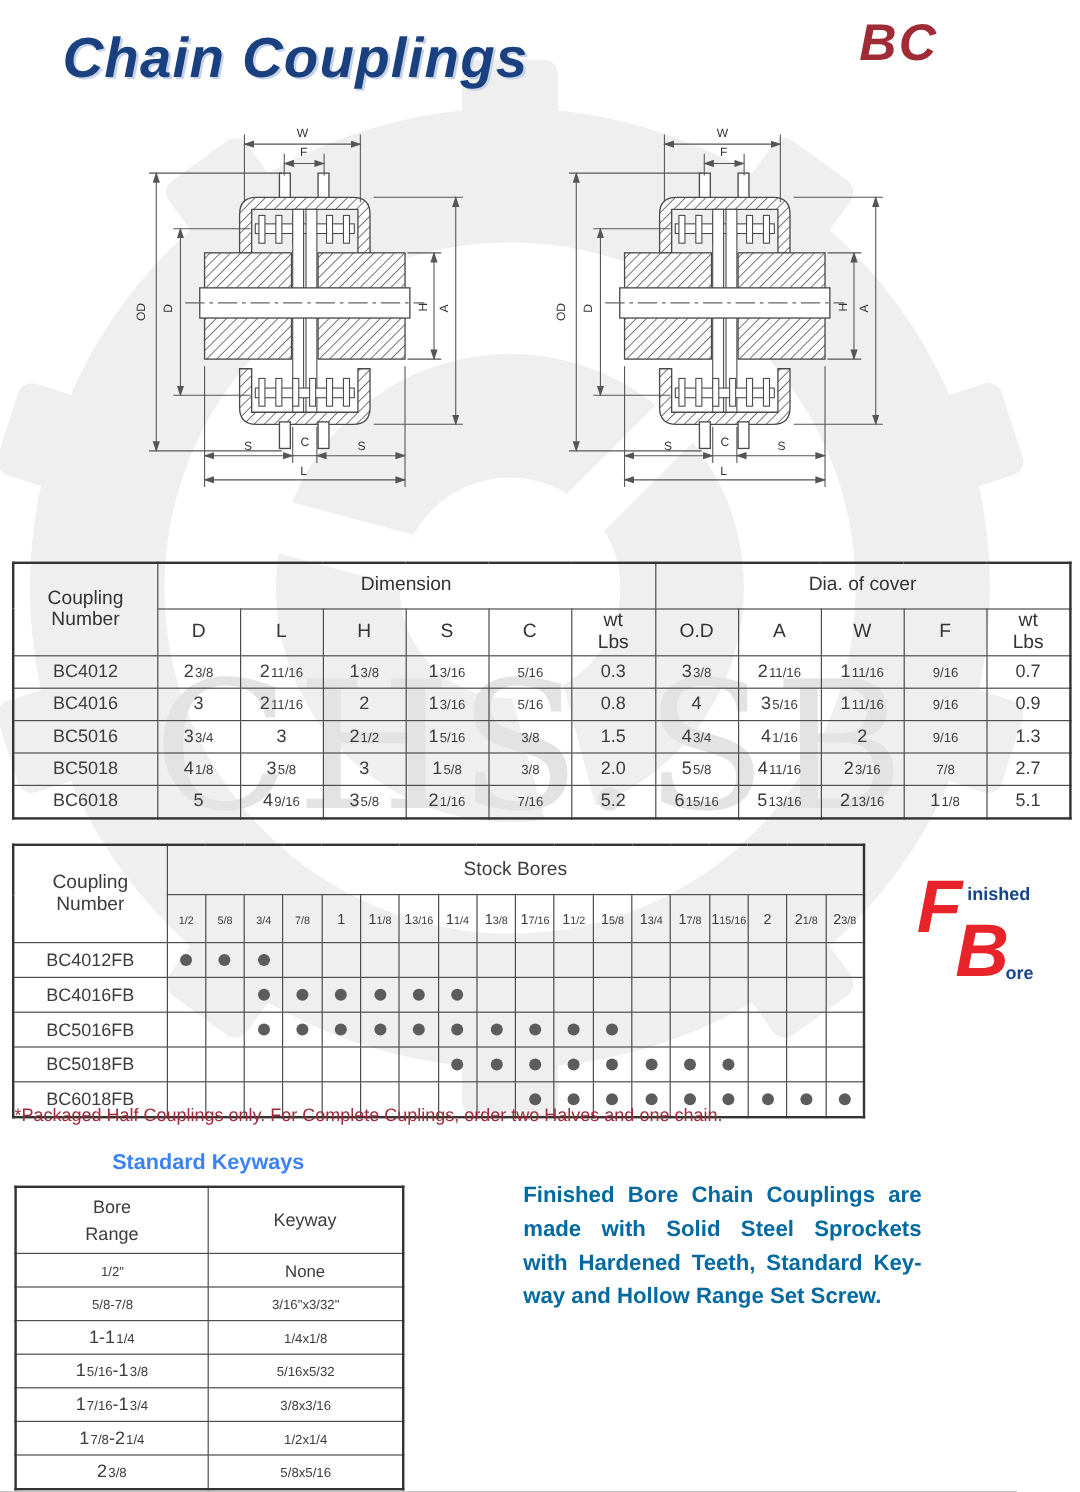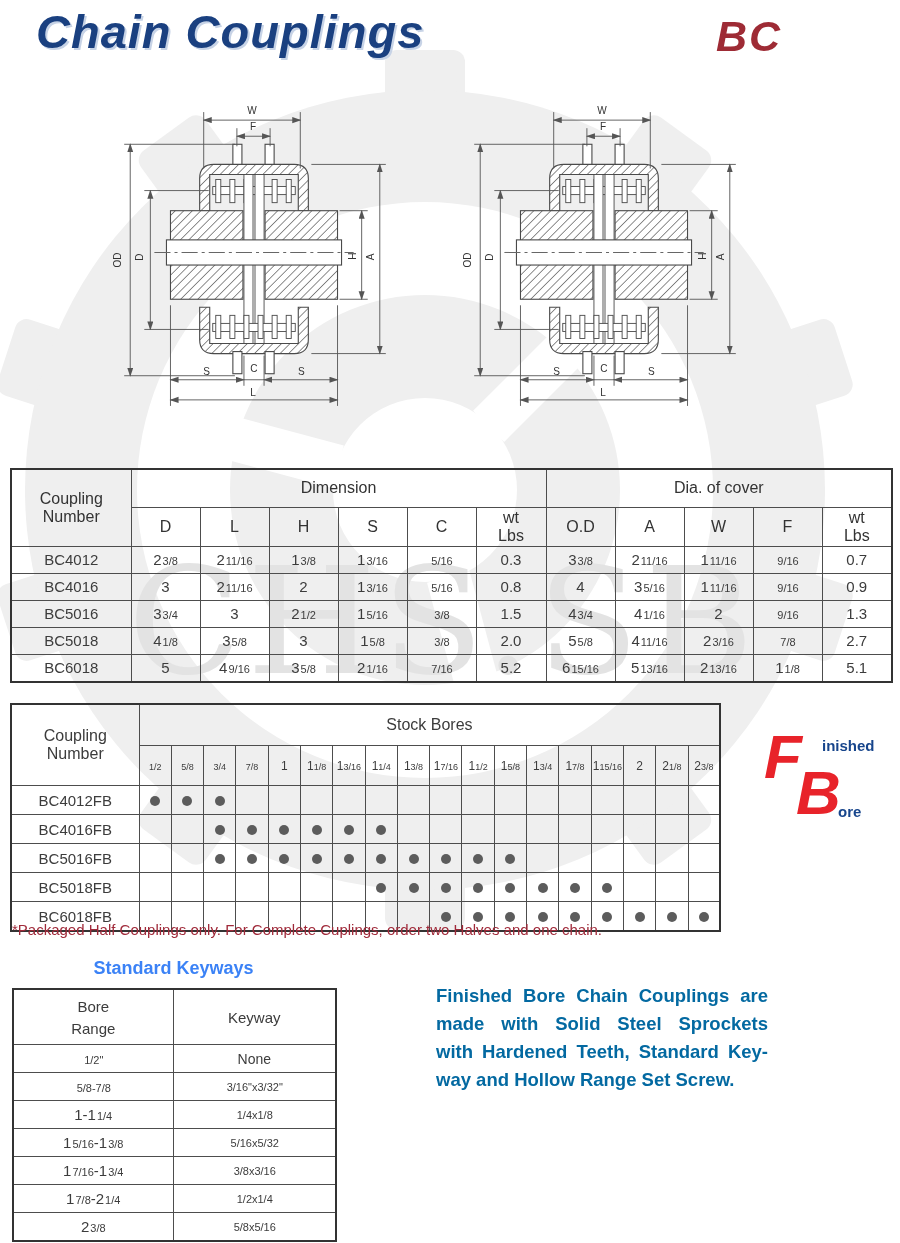--- a/index.html
+++ b/index.html
@@ -3,21 +3,21 @@
 <meta charset="utf-8">
 <style>
   html,body{margin:0;padding:0;background:#9a9a9a;}
   .page{position:relative;width:900px;height:1243px;background:#ffffff;overflow:hidden;
         font-family:"Liberation Sans",sans-serif;color:#3c3c3c;margin:0 auto;}
   .layer-wm{position:absolute;inset:0;z-index:0;}
   .wm-text{position:absolute;left:128px;top:548px;font-family:"DejaVu Serif",serif;
            font-size:148px;font-weight:normal;color:#e3e3e3;letter-spacing:6px;line-height:1;}
   .content{position:absolute;inset:0;z-index:1;}
 
-  .title{position:absolute;left:36px;top:4px;margin:0;font-size:47px;font-weight:bold;font-style:italic;
+  .title{position:absolute;left:36px;top:4px;margin:16px;font-size:47px;font-weight:bold;font-style:italic;
          color:#1a4080;letter-spacing:1px;text-shadow:2px 2px 0 #c7d3e6;}
   .code{position:absolute;left:716px;top:12px;font-size:43px;font-weight:bold;font-style:italic;
         color:#9e2b35;letter-spacing:2px;}
 
   .diagram{position:absolute;width:292px;height:322px;}
   .diagram svg{width:100%;height:100%;}
   .diagram-left{left:108px;top:98px;}
   .diagram-right{left:458px;top:98px;}
   .dim-label{font-size:10px;fill:#333;font-family:"Liberation Sans",sans-serif;}
 
@@ -46,21 +46,21 @@
   #bores-table .bore-h .frac{font-size:9px;margin-left:0;}
   #bores-table td{height:28px;}
   .dot{display:inline-block;width:10px;height:10px;border-radius:50%;background:#5c5c5c;vertical-align:middle;}
 
   .fb-logo{position:absolute;left:758px;top:726px;width:140px;height:96px;}
   .fb-logo span{position:absolute;font-weight:bold;line-height:1;}
   .fb-f,.fb-b{font-size:62px;font-style:italic;color:#e8232a;font-family:"Liberation Sans",sans-serif;}
   .fb-f{left:6px;top:0px;}
   .fb-b{left:38px;top:36px;}
   .fb-small{font-size:15px;color:#17458c;}
-  .fb-finished{left:64px;top:12px;text-align:center;}
+  .fb-finished{left:48px;top:12px;text-align:center;}
   .fb-ore{left:80px;top:78px;}
 
   .footnote{position:absolute;left:12px;top:921px;font-size:15px;color:#a02a3a;}
 
   .keyways-heading{position:absolute;left:12px;top:958px;width:323px;text-align:center;
                    font-size:18px;font-weight:bold;color:#3b82f6;}
   #keyways-table{left:12px;top:988px;width:323px;}
   #keyways-table th{height:54px;font-size:15px;color:#3c3c3c;}
   #keyways-table td{height:27px;}
   #keyways-table .kw{font-size:13px;}

